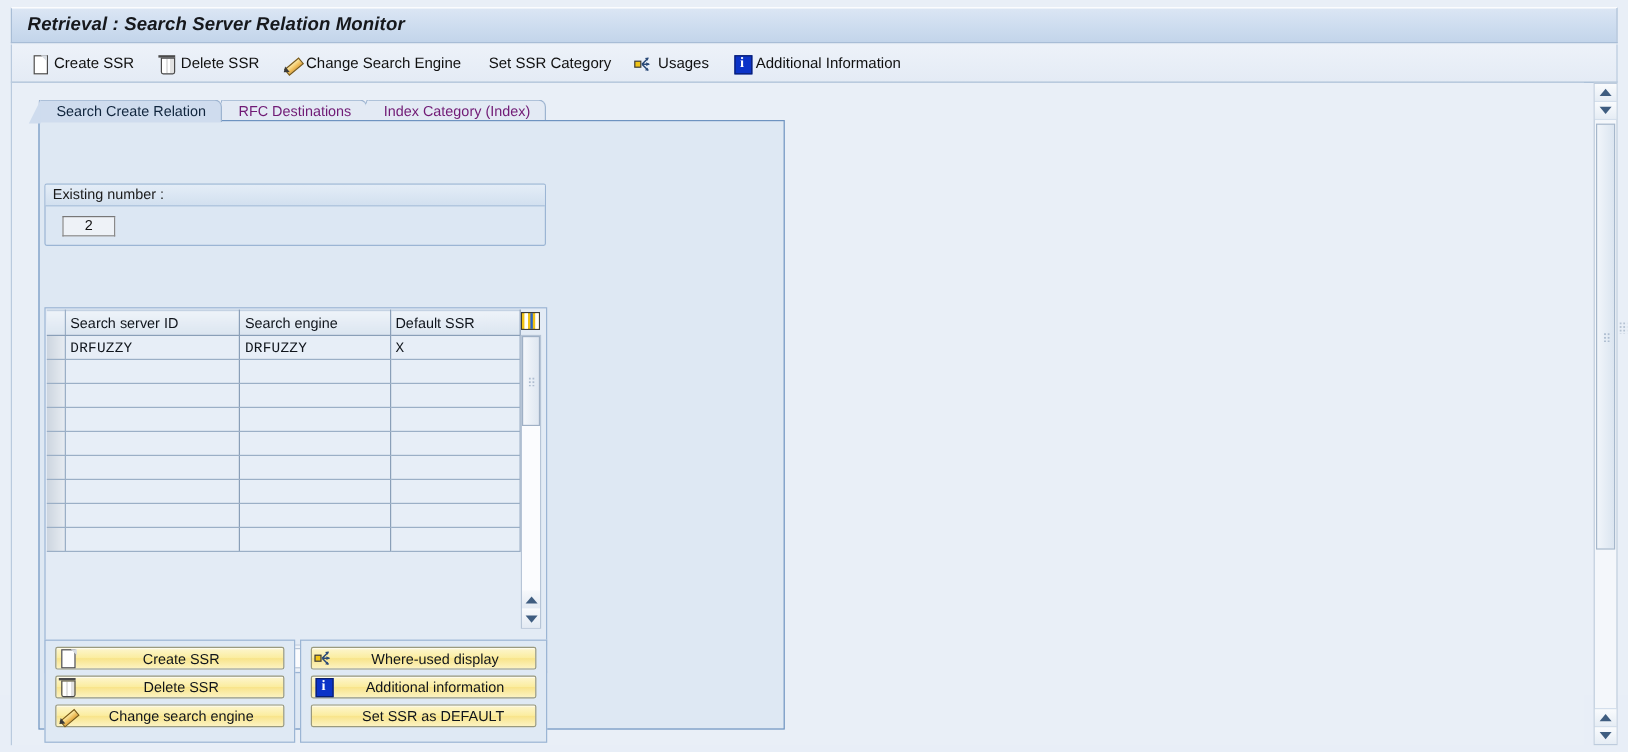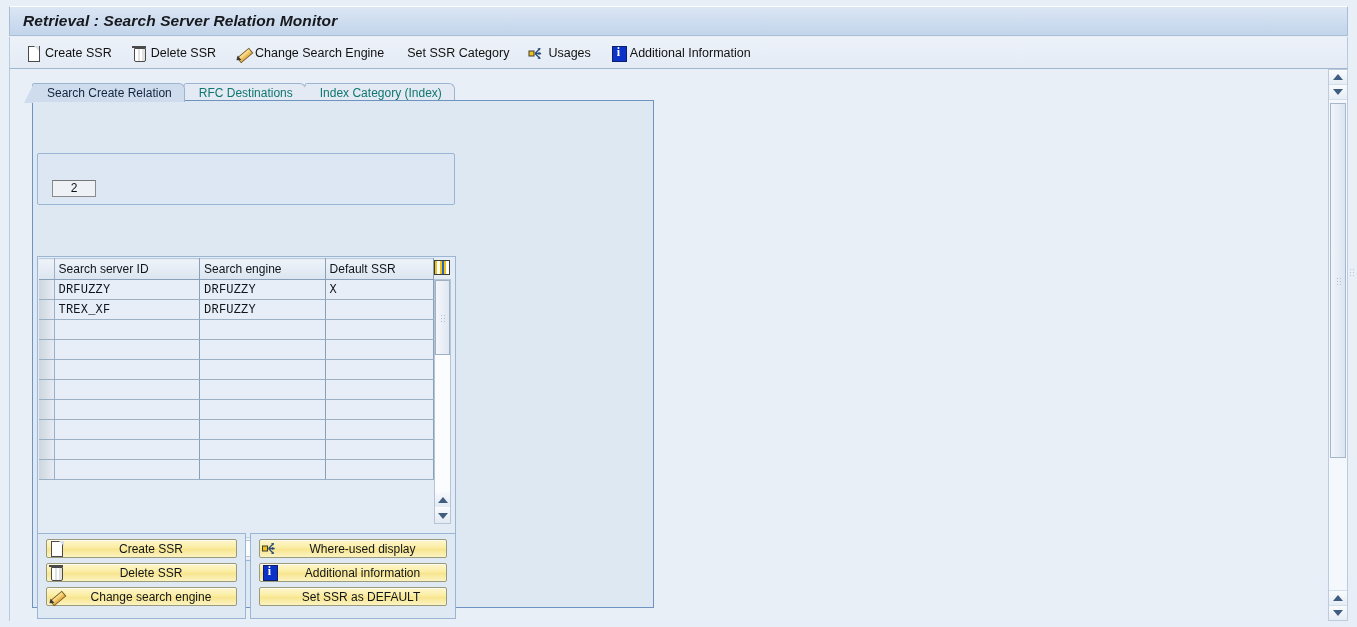--- a/index.html
+++ b/index.html
@@ -131,21 +131,21 @@
     height: 20px;
     display: flex;
     align-items: flex-end;
   }
   .tab {
     position: relative;
     height: 19px;
     padding: 0 12px 0 14px;
     font-size: 12px;
     line-height: 19px;
-    color: #0f766e;
+    color: #701a75;
     background: #e3eaf4;
     border: 1px solid #9db4d0;
     border-bottom: none;
     border-radius: 2px 6px 0 0;
     margin-right: -1px;
     white-space: nowrap;
     cursor: default;
     transform: skew(0deg);
   }
   .tab::before{
@@ -450,20 +450,21 @@
         <span>RFC Destinations</span>
       </div>
       <div class="tab">
         <span>Index Category (Index)</span>
       </div>
     </div>
 
     <div class="tabpanel">
 
       <div class="grp-existing">
+        <div class="grp-existing-hd">Existing number :</div>
         <div class="num-field">2</div>
       </div>
 
       <div class="tablectl">
 
         <div class="cfg-icon">
             <i></i>
             <i></i>
             <i></i>
           </div>
@@ -477,26 +478,20 @@
                 <th class="col-eng">Search engine</th>
                 <th class="col-def">Default SSR</th>
               </tr>
             </thead>
             <tbody>
               <tr>
                 <td class="selcol"></td>
                 <td class="col-id">DRFUZZY</td>
                 <td class="col-eng">DRFUZZY</td>
                 <td class="col-def">X</td>
-              </tr>
-              <tr>
-                <td class="selcol"></td>
-                <td class="col-id">TREX_XF</td>
-                <td class="col-eng">DRFUZZY</td>
-                <td class="col-def"></td>
               </tr>
               <tr>
                 <td class="selcol"></td>
                 <td class="col-id"></td>
                 <td class="col-eng"></td>
                 <td class="col-def"></td>
               </tr>
               <tr>
                 <td class="selcol"></td>
                 <td class="col-id"></td>

